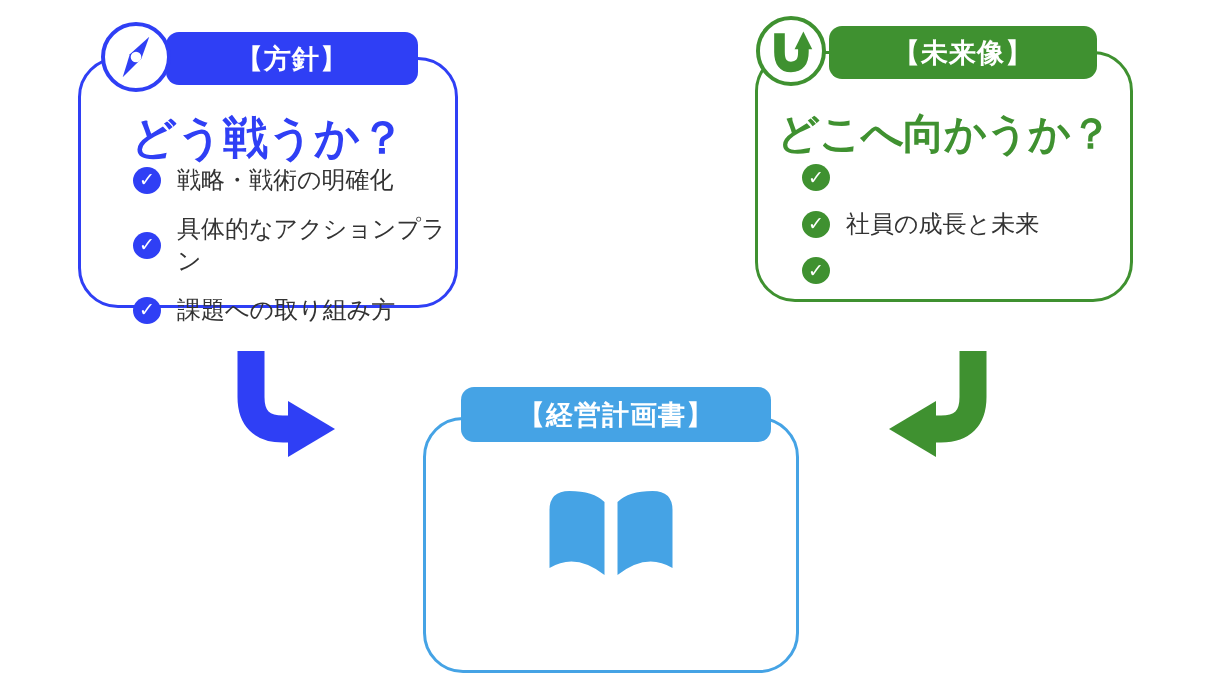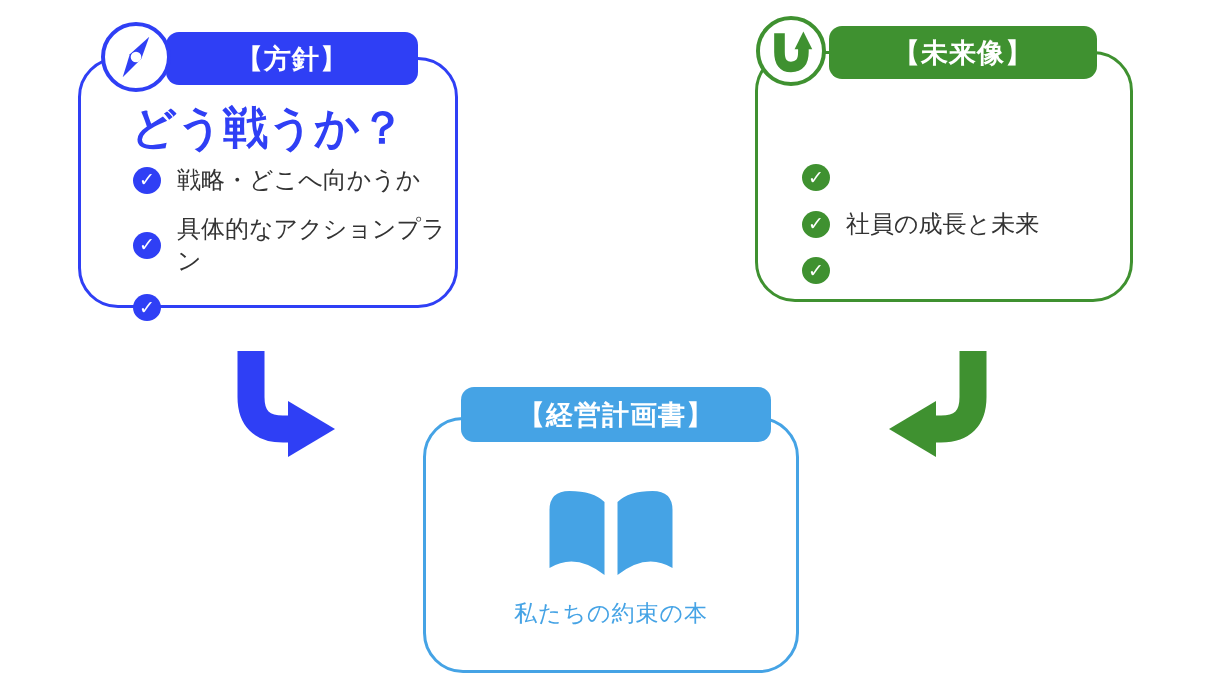--- a/index.html
+++ b/index.html
@@ -23,21 +23,21 @@
   .card-policy .card-pill{left:85px;top:-28px;width:252px;height:53px;background:var(--blue);}
   .card-vision .card-pill{left:71px;top:-28px;width:268px;height:53px;background:var(--green);}
   .card-plan .card-pill{left:35px;top:-33px;width:310px;height:55px;background:var(--light-blue);}
 
   .card-icon{position:absolute;width:62px;height:62px;border-radius:50%;background:#ffffff;
     border:4px solid;z-index:2;display:flex;align-items:center;justify-content:center;}
   .card-policy .card-icon{left:20px;top:-38px;border-color:var(--blue);}
   .card-vision .card-icon{left:-2px;top:-38px;border-color:var(--green);}
 
   .card-title{position:absolute;left:0;right:0;margin:0;text-align:center;font-weight:900;}
-  .card-policy .card-title{top:38px;font-size:45px;color:var(--blue);}
+  .card-policy .card-title{top:48px;font-size:45px;color:var(--blue);}
   .card-vision .card-title{top:52px;font-size:42px;color:var(--green);letter-spacing:-1px;}
 
   .card-list{position:absolute;margin:0;padding:0;list-style:none;display:flex;
     flex-direction:column;gap:17px;}
   .card-policy .card-list{left:52px;top:104px;}
   .card-vision .card-list{left:44px;top:110px;}
   .list-item{display:flex;align-items:center;gap:16px;font-size:24px;color:var(--text-dark);}
   .check{width:28px;height:27px;border-radius:50%;color:#ffffff;display:flex;align-items:center;
     justify-content:center;font-size:19px;font-weight:bold;font-style:italic;flex:0 0 auto;
     padding-bottom:1px;box-sizing:border-box;}
@@ -64,40 +64,42 @@
       <svg width="62" height="62" viewBox="0 0 70 70" aria-hidden="true">
         <polygon points="50,12 41,37 20,58 28,32" fill="var(--blue)"></polygon>
         <circle cx="35" cy="35" r="6" fill="#ffffff"></circle>
       </svg>
     </div>
     <div class="card-pill">【方針】</div>
     <h2 class="card-title">どう戦うか？</h2>
     <ul class="card-list">
       <li class="list-item">
         <span class="check check-blue">✓</span>
-        <span class="item-text">戦略・どこへ向かうか</span>
+        <span class="item-text">戦略・戦術の明確化</span>
       </li>
       <li class="list-item">
         <span class="check check-blue">✓</span>
         <span class="item-text">具体的なアクションプラン</span>
       </li>
       <li class="list-item">
         <span class="check check-blue">✓</span>
+        <span class="item-text">課題への取り組み方</span>
       </li>
     </ul>
   </section>
 
   <section class="card card-vision">
     <div class="card-icon">
       <svg width="62" height="62" viewBox="0 0 70 70" aria-hidden="true">
         <path d="M22,15 L22,36 Q22,53 35,53 Q49,53 49,36 L49,32" fill="none" stroke="var(--green)" stroke-width="12"></path>
         <polygon points="39,33 59,33 49,13" fill="var(--green)"></polygon>
       </svg>
     </div>
     <div class="card-pill">【未来像】</div>
+    <h2 class="card-title">どこへ向かうか？</h2>
     <ul class="card-list">
       <li class="list-item">
         <span class="check check-green">✓</span>
       </li>
       <li class="list-item">
         <span class="check check-green">✓</span>
         <span class="item-text">社員の成長と未来</span>
       </li>
       <li class="list-item">
         <span class="check check-green">✓</span>
@@ -116,16 +118,15 @@
   </svg>
 
   <section class="card card-plan">
     <div class="card-pill">【経営計画書】</div>
     <div class="book-icon">
       <svg width="127" height="92" viewBox="0 0 127 92" aria-hidden="true">
         <path d="M2,80 L2,22 Q2,3 22,3 Q46,3 57,14 L57,87 Q28,64 2,80 Z" fill="var(--light-blue)"></path>
         <path d="M125,80 L125,22 Q125,3 105,3 Q81,3 70,14 L70,87 Q99,64 125,80 Z" fill="var(--light-blue)"></path>
       </svg>
     </div>
-    <div class="plan-caption">私たちの約束の本</div>
   </section>
 
 </div>
 
 </body></html>

